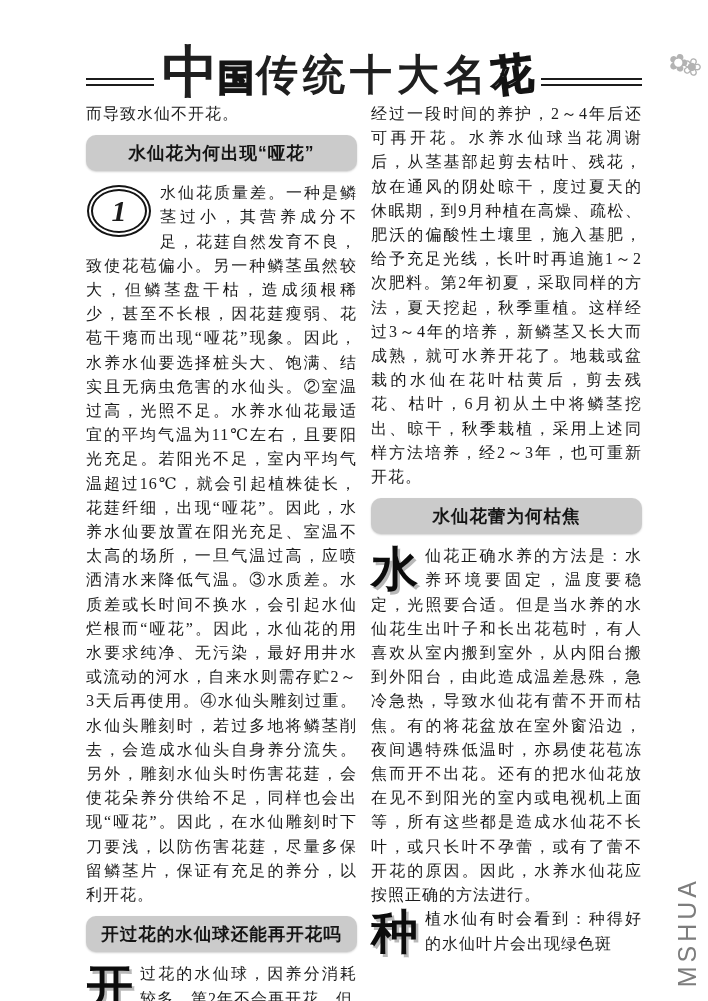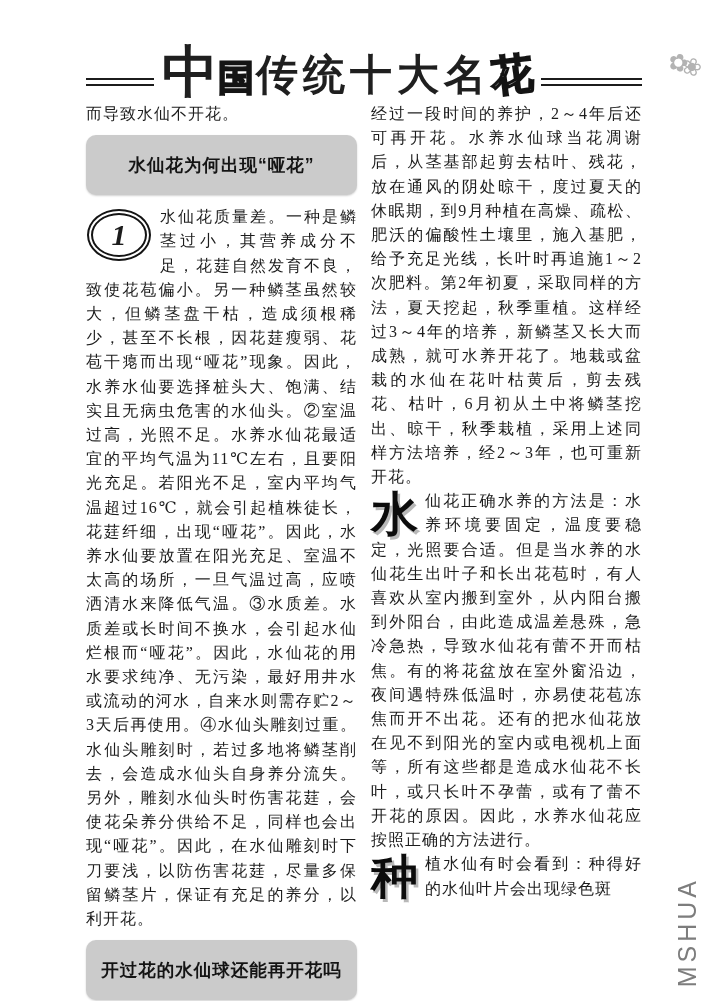--- a/index.html
+++ b/index.html
@@ -66,21 +66,21 @@
   .section-header{
     background:#cbcbcb;
     border-radius:10px;
     box-shadow:0 1px 2px rgba(0,0,0,0.18);
     text-align:center;
     font-family:"Liberation Sans","DejaVu Sans",sans-serif;
     font-weight:bold;
     font-size:17.5px;
     letter-spacing:1px;
     color:#141414;
-    padding:18px 2px;
+    padding:6px 2px;
     margin:9px 0 10px 0;
     white-space:nowrap;
   }
   .dropcap-num{
     float:left;
     width:52px;height:40px;
     border:6px double #141414;
     border-radius:50%;
     display:flex;align-items:center;justify-content:center;
     margin:4px 9px 3px 1px;
@@ -144,20 +144,21 @@
       <div class="section-header">开过花的水仙球还能再开花吗</div>
 
       <p class="body-text">
         <span class="dropcap">开</span><span>过花的水仙球，因养分消耗较多，第2年不会再开花。但</span>
       </p>
     </div>
 
     <div class="col">
       <p class="body-text">经过一段时间的养护，2～4年后还可再开花。水养水仙球当花凋谢后，从茎基部起剪去枯叶、残花，放在通风的阴处晾干，度过夏天的休眠期，到9月种植在高燥、疏松、肥沃的偏酸性土壤里，施入基肥，给予充足光线，长叶时再追施1～2次肥料。第2年初夏，采取同样的方法，夏天挖起，秋季重植。这样经过3～4年的培养，新鳞茎又长大而成熟，就可水养开花了。地栽或盆栽的水仙在花叶枯黄后，剪去残花、枯叶，6月初从土中将鳞茎挖出、晾干，秋季栽植，采用上述同样方法培养，经2～3年，也可重新开花。</p>
 
+      <div class="section-header">水仙花蕾为何枯焦</div>
 
       <p class="body-text">
         <span class="dropcap">水</span><span>仙花正确水养的方法是：水养环境要固定，温度要稳定，光照要合适。但是当水养的水仙花生出叶子和长出花苞时，有人喜欢从室内搬到室外，从内阳台搬到外阳台，由此造成温差悬殊，急冷急热，导致水仙花有蕾不开而枯焦。有的将花盆放在室外窗沿边，夜间遇特殊低温时，亦易使花苞冻焦而开不出花。还有的把水仙花放在见不到阳光的室内或电视机上面等，所有这些都是造成水仙花不长叶，或只长叶不孕蕾，或有了蕾不开花的原因。因此，水养水仙花应按照正确的方法进行。</span>
       </p>
 
 
       <p class="body-text">
         <span class="dropcap">种</span><span>植水仙有时会看到：种得好的水仙叶片会出现绿色斑</span>
       </p>
     </div>

